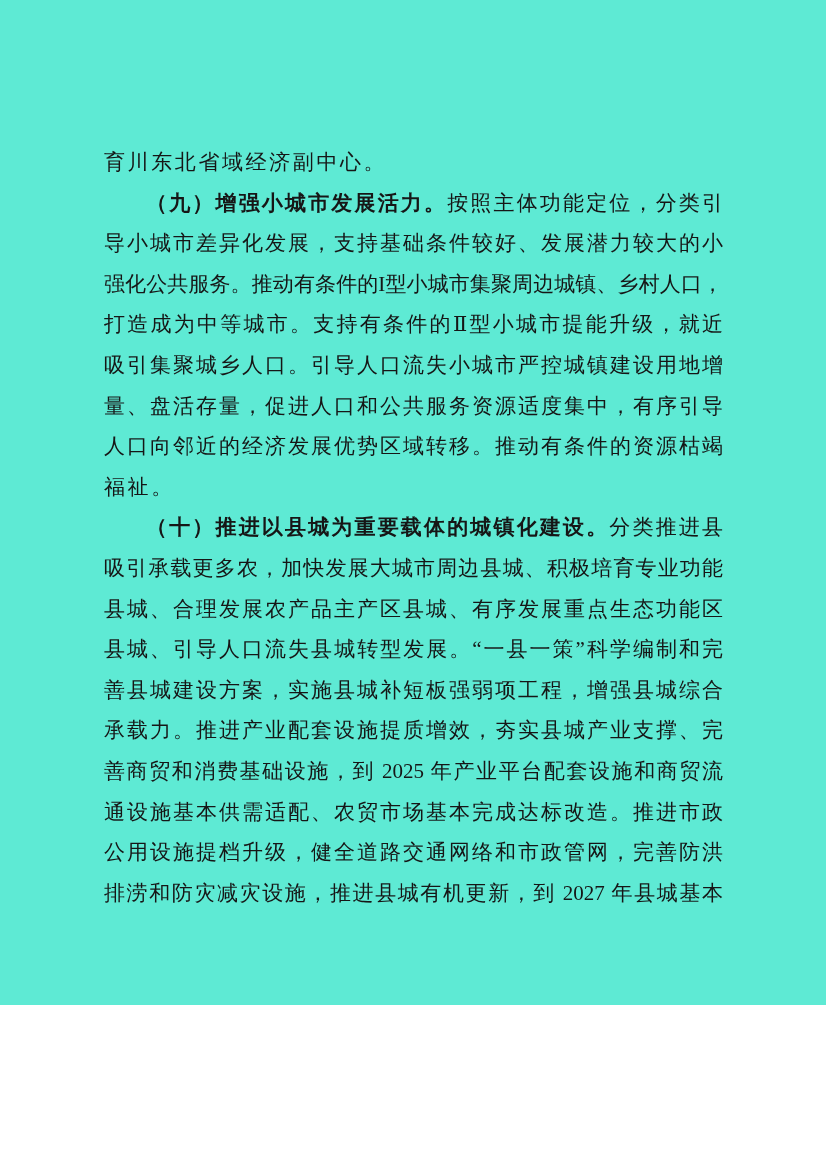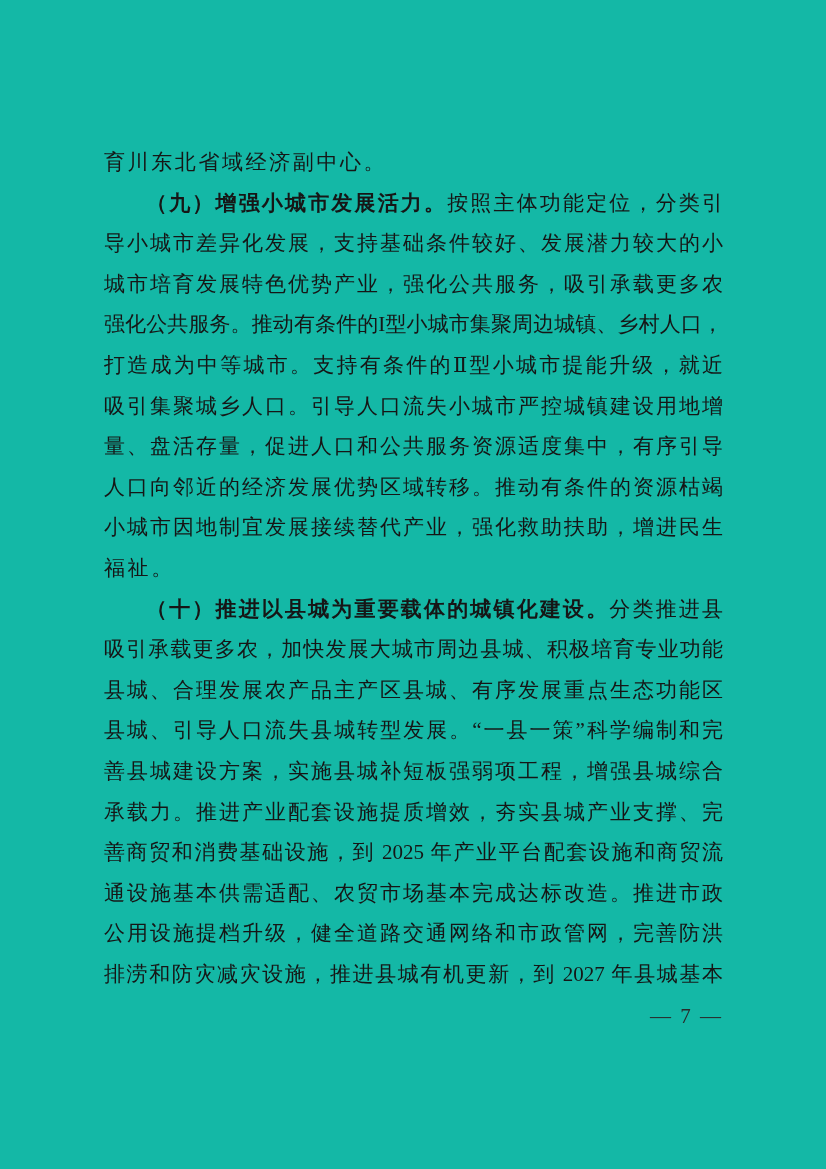--- a/index.html
+++ b/index.html
@@ -3,22 +3,22 @@
 <meta charset="utf-8">
 <style>
   html, body {
     margin: 0;
     padding: 0;
     background: #ffffff;
   }
   .page {
     position: relative;
     width: 826px;
-    height: 1169px;
-    background: #14b8a6;
+    height: 1005px;
+    background: #5eead4;
     overflow: hidden;
     font-family: "Liberation Serif", "DejaVu Serif", serif;
     color: #161616;
   }
   .doc-body {
     position: absolute;
     left: 104px;
     top: 142px;
     width: 619px;
   }
@@ -57,27 +57,25 @@
   }
 </style>
 </head>
 <body>
 
 <div class="page">
   <div class="doc-body">
       <div class="line loose"><span class="seg">育川东北省域经济副中心。</span></div>
       <div class="line fill indent"><span class="seg bold">（九）增强小城市发展活力。</span><span class="seg">按照主体功能定位，分类引</span></div>
       <div class="line fill"><span class="seg">导小城市差异化发展，支持基础条件较好、发展潜力较大的小</span></div>
-      <div class="line fill"><span class="seg">城市培育发展特色优势产业，强化公共服务，吸引承载更多农</span></div>
       <div class="line fill"><span class="seg">强化公共服务。推动有条件的I型小城市集聚周边城镇、乡村人口，</span></div>
       <div class="line fill"><span class="seg">打造成为中等城市。支持有条件的Ⅱ型小城市提能升级，就近</span></div>
       <div class="line fill"><span class="seg">吸引集聚城乡人口。引导人口流失小城市严控城镇建设用地增</span></div>
       <div class="line fill"><span class="seg">量、盘活存量，促进人口和公共服务资源适度集中，有序引导</span></div>
       <div class="line fill"><span class="seg">人口向邻近的经济发展优势区域转移。推动有条件的资源枯竭</span></div>
-      <div class="line fill"><span class="seg">小城市因地制宜发展接续替代产业，强化救助扶助，增进民生</span></div>
       <div class="line loose"><span class="seg">福祉。</span></div>
       <div class="line fill indent"><span class="seg bold">（十）推进以县城为重要载体的城镇化建设。</span><span class="seg">分类推进县</span></div>
       <div class="line fill"><span class="seg">吸引承载更多农，加快发展大城市周边县城、积极培育专业功能</span></div>
       <div class="line fill"><span class="seg">县城、合理发展农产品主产区县城、有序发展重点生态功能区</span></div>
       <div class="line fill"><span class="seg">县城、引导人口流失县城转型发展。“一县一策”科学编制和完</span></div>
       <div class="line fill"><span class="seg">善县城建设方案，实施县城补短板强弱项工程，增强县城综合</span></div>
       <div class="line fill"><span class="seg">承载力。推进产业配套设施提质增效，夯实县城产业支撑、完</span></div>
       <div class="line fill"><span class="seg">善商贸和消费基础设施，到 2025 年产业平台配套设施和商贸流</span></div>
       <div class="line fill"><span class="seg">通设施基本供需适配、农贸市场基本完成达标改造。推进市政</span></div>
       <div class="line fill"><span class="seg">公用设施提档升级，健全道路交通网络和市政管网，完善防洪</span></div>

